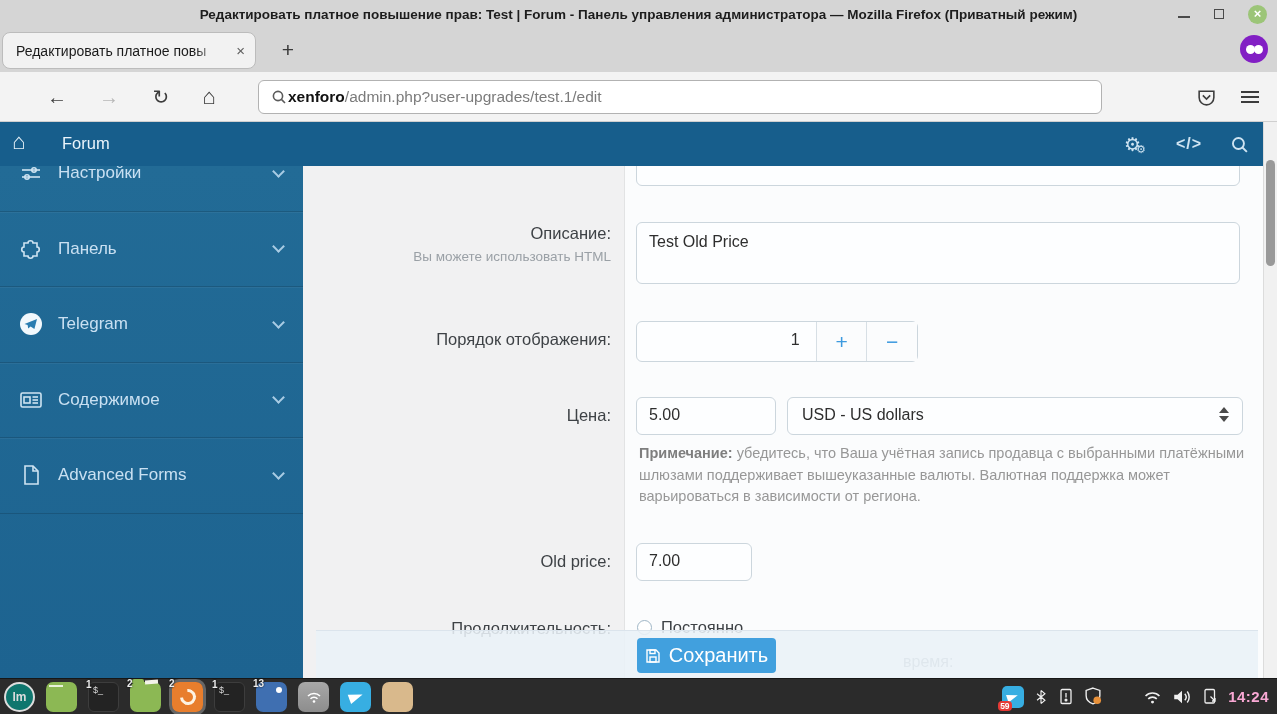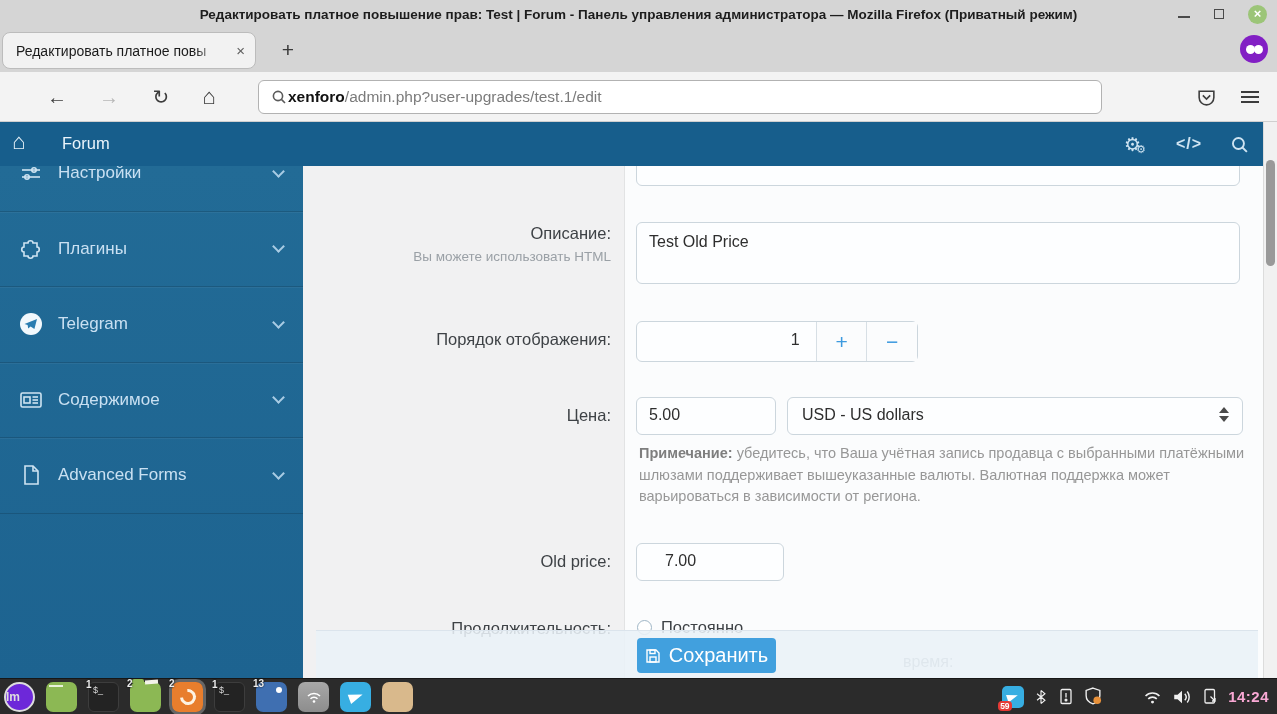--- a/index.html
+++ b/index.html
@@ -65,41 +65,41 @@
   .num-group { position:absolute; left:333px; top:155px; width:282px; height:41px; border:1px solid #ccd6dd; border-radius:6px; background:#fdfeff; display:flex; }
   .num-val { width:180px; text-align:right; padding:9px 16px 0 0; font-size:16px; color:#2e2e2e; }
   .num-btn { width:51px; border-left:1px solid #d7dfe5; color:#3d9adf; font-size:21px; display:flex; align-items:center; justify-content:center; background:#fbfcfd; }
   .inp-price { left:333px; top:231px; width:140px; height:38px; padding:8px 12px; }
   .select { position:absolute; left:484px; top:231px; width:456px; height:38px; background:#fdfeff; border:1px solid #ccd6dd; border-radius:6px; font-size:16px; color:#2e2e2e; padding:8px 14px; }
   .sel-arrows { position:absolute; right:13px; top:9px; display:flex; flex-direction:column; gap:3px; }
   .tri-up { width:0; height:0; border-left:5px solid transparent; border-right:5px solid transparent; border-bottom:6px solid #4a4a4a; }
   .tri-dn { width:0; height:0; border-left:5px solid transparent; border-right:5px solid transparent; border-top:6px solid #4a4a4a; }
   .note { position:absolute; left:336px; top:277px; width:612px; font-size:14.5px; line-height:21.5px; color:#979797; }
   .note b { color:#7e7e7e;margin-top:32px; }
-  .inp-old { left:333px; top:377px; width:148px; height:38px; padding:8px 28px; }
+  .inp-old { left:333px; top:377px; width:116px; height:38px; padding:8px 12px; }
   .radio-row { position:absolute; left:334px; top:452px; display:flex; align-items:center; gap:9px; }
   .radio { width:15px; height:15px; border-radius:50%; border:1.5px solid #9fb6c6; background:#fff; }
   .radio-label { font-size:16.5px; color:#3e4246; }
   .faint { position:absolute; left:600px; top:487px; font-size:16px; color:#9aa2a9; }
 
   
   .savebar { position:absolute; left:316px; top:630px; width:942px; height:48px; background:rgba(233,241,247,.87); border-top:1px solid #dbe4ec; }
   .savebtn { position:absolute; left:321px; top:7px; width:139px; height:35px; background:#41a0de; border-radius:4px; color:#fff; font-size:20px; display:flex; align-items:center; justify-content:center; gap:8px; }
   .savebtn svg { stroke:#fff; fill:none; stroke-width:1.4; }
 
   
   .scrollbar { position:absolute; left:1263px; top:122px; width:14px; height:556px; background:#f1f1f1; border-left:1px solid #dcdcdc; }
   .thumb { position:absolute; left:2px; top:38px; width:9px; height:106px; background:#999; border-radius:4.5px; }
 
   
   .taskbar { position:absolute; left:0; top:678px; width:1277px; height:36px; background:#2b2b2b; border-top:1px solid #171717; display:flex; align-items:center; }
   .tb-left { display:flex; align-items:center; gap:11px; padding-left:4px; }
   .t-ico { width:31px; height:30px; border-radius:7px; position:relative; flex:0 0 31px; }
   .badge { position:absolute; left:-3px; top:-4px; font-size:10px; color:#eee; text-shadow:0 0 2px #000; font-weight:bold; z-index:2; }
-  .mint { border-radius:50%; background:#6d28d9; border:2px solid #ddd; display:flex; align-items:center; color:#ddd; font-size:12px; font-weight:bold; }
+  .mint { border-radius:50%; background:#0f766e; border:2px solid #ddd; display:flex; align-items:center; justify-content:center; color:#ddd; font-size:12px; font-weight:bold; }
   .greenwin { background:#8cb854; } .greenwin::before { content:""; position:absolute; left:3px; top:3px; width:14px; height:2px; background:#e9f3da; }
   .term { background:#232323; border:1px solid #3d3d3d; color:#d8d8d8; font-size:9px; padding:2px 0 0 4px; border-radius:6px; }
   .folder { background:#8cb854; } .folder::before { content:""; position:absolute; left:2px; top:-3px; width:12px; height:4px; background:#8cb854; border-radius:2px 2px 0 0; }
   .folder::after { content:""; position:absolute; right:3px; top:-2px; width:13px; height:4px; background:#f3f3e9; transform:rotate(-4deg); }
   .ffx { background:#e87e2d; display:flex; align-items:center; justify-content:center; }
   .ffx-hl { outline:3px solid rgba(255,255,255,.28); outline-offset:0; background:#e87e2d; }
   .ffx-swirl { width:16px; height:16px; border-radius:50%; border:3px solid #fdf3e3; border-left-color:transparent; transform:rotate(40deg); }
   .bluebird { background:#3f6fb1; } .bluebird::after { content:""; position:absolute; right:5px; top:5px; width:6px; height:6px; border-radius:50%; background:#fff; }
   .wifi-sq { background:linear-gradient(#a8a8a8,#8d8d8d); display:flex; align-items:center; justify-content:center; }
   .tg-sq { background:#37aee2; display:flex; align-items:center; justify-content:center; }
@@ -190,21 +190,21 @@
       <span class="si-label">Настройки</span>
       <span class="chev"></span>
     </div>
 
     <div class="side-item">
       <span class="si-icon">
           <svg width="24" height="24" viewBox="0 0 24 24">
             <path d="M5 9 V6 h4 c0-3 5-3 5 0 h4 v4 c3 0 3 5 0 5 v4 h-4 c0 3 -5 3 -5 0 H5 v-4 c-3 0 -3-5 0-5 z"></path>
           </svg>
         </span>
-      <span class="si-label">Плагины</span>
+      <span class="si-label">Панель</span>
       <span class="chev"></span>
     </div>
 
 
     <div class="side-item">
       <span class="si-icon">
           <svg width="26" height="26" viewBox="0 0 26 26">
             <circle cx="13" cy="13" r="11" fill="#f2f8fc" stroke="none"></circle>
             <path d="M6.5 13 L19 8 l-2.6 10 -3.8-2.6 -2.4 2.2 -0.6-3.6 z" fill="#2a7cb0" stroke="none"></path>
           </svg>

